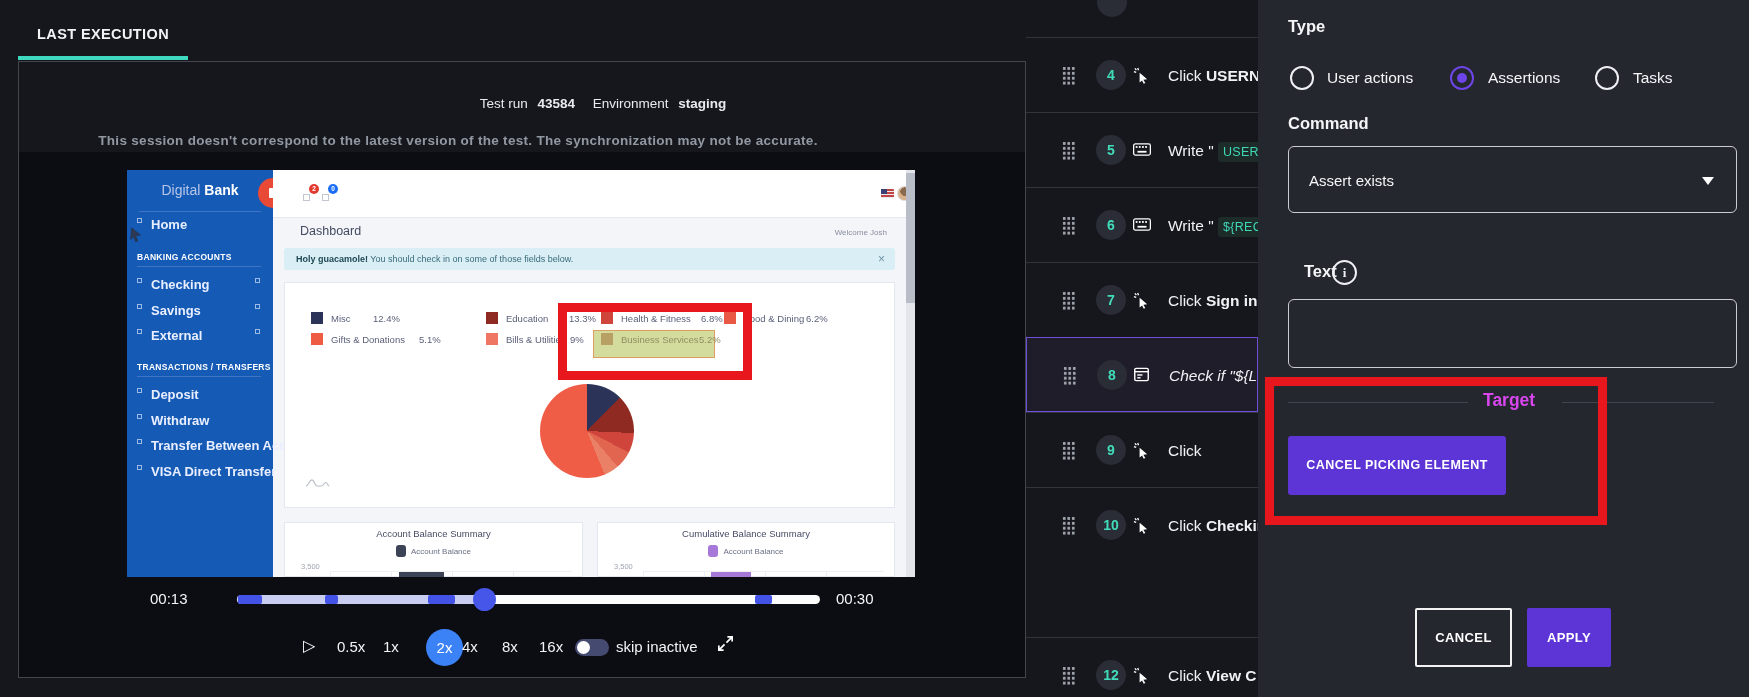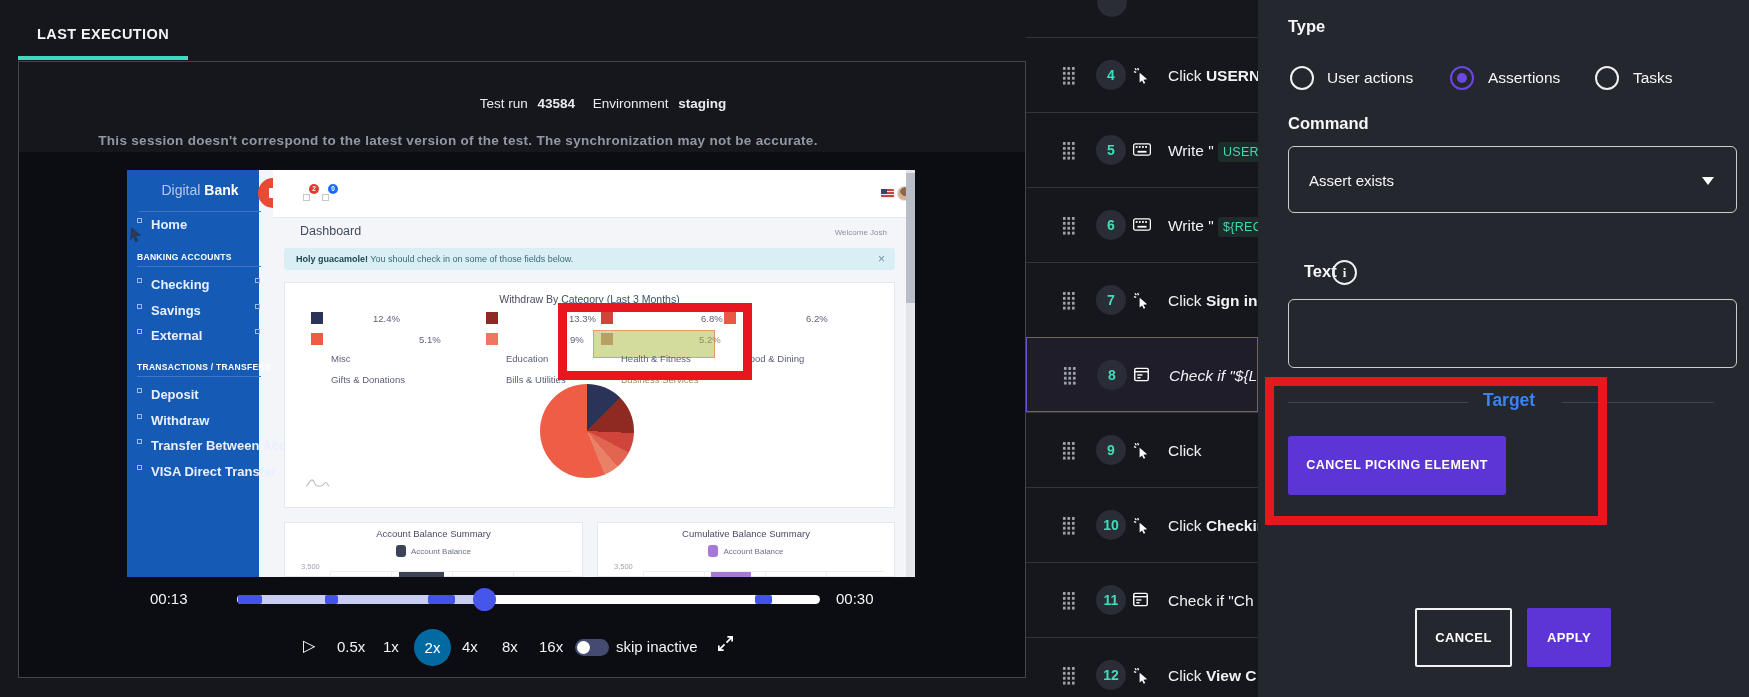--- a/index.html
+++ b/index.html
@@ -16,21 +16,21 @@
   .exec-panel { left:18px; top:61px; width:1008px; height:617px; border:1px solid #43464d; z-index:6; pointer-events:none; }
   .run-line { left:18px; top:96px; width:1184px; text-align:center; font-size:13.5px; color:#e9eaee; z-index:7; }
   .run-line b { margin:0 14px 0 6px; font-size:13.5px; }
   .warn-line { left:18px; top:133px; width:880px; text-align:center; font-size:13.5px; font-weight:600; letter-spacing:.3px; color:#9298a1; z-index:7; }
 
   
   .player { left:19px; top:152px; width:1006px; height:525px; background:#0b0d12; z-index:1; }
 
   .site { left:127px; top:170px; width:788px; height:407px; background:#f4f5f9; overflow:hidden; z-index:2; }
   .site-top { position:absolute; left:146px; top:0; right:0; height:48px; background:#fff; border-bottom:1px solid #e6e8f0; }
-  .sidebar { position:absolute; left:0; top:0; width:132px; height:407px; background:#155ab5; }
+  .sidebar { position:absolute; left:0; top:0; width:146px; height:407px; background:#155ab5; }
   .logo { position:absolute; left:0; top:12px; width:146px; text-align:center; font-size:14px; color:#b6c6e9; font-weight:300; }
   .logo b { color:#fff; font-weight:bold; }
   .sb-div { position:absolute; height:1px; background:#3f74c4; }
   .sb-item { position:absolute; left:24px; font-size:13px; font-weight:bold; color:#e9efff; white-space:nowrap; }
   .sb-sec  { position:absolute; left:10px; font-size:8.5px; font-weight:bold; color:#ffffff; letter-spacing:.3px; white-space:nowrap; }
   .sb-sq { position:absolute; left:10px; width:5px; height:5px; border:1px solid #9db9e8; }
   .sb-sqr { position:absolute; left:128px; width:5px; height:5px; border:1px solid #9db9e8; }
   .rec-btn { position:absolute; left:131px; top:8px; width:30px; height:30px; border-radius:50%; background:#e84a36; }
   .rec-btn::after { content:""; position:absolute; left:11px; top:10px; width:8px; height:10px; background:#fff; border-radius:1px; }
 
@@ -46,21 +46,21 @@
   .welcome { position:absolute; right:28px; top:58px; font-size:8px; color:#8a8fa0; }
 
   .alert { position:absolute; left:157px; top:78px; width:611px; height:22px; background:#d9eef5; border-radius:3px; font-size:9px; color:#3a6b7a; line-height:22px; padding-left:12px; }
   .alert b { color:#1f4853; }
   .alert .x { position:absolute; right:10px; top:0; color:#6f95a3; font-size:12px; cursor:default; }
 
   .chart-card { position:absolute; left:157px; top:112px; width:611px; height:226px; background:#fff; border:1px solid #e5e7f0; }
   .cc-title { position:absolute; left:0; top:10px; width:100%; text-align:center; font-size:10.5px; color:#474c66; }
   .lg { position:absolute; height:14px; font-size:9.5px; color:#5a5f78; white-space:nowrap; }
   .lg .sw { position:absolute; left:0; top:0; width:12px; height:12px; }
-  .lg .ll { position:absolute; left:20px; top:1px;margin-top:40px; }
+  .lg .ll { position:absolute; left:20px; top:1px; }
   .lg .lv { position:absolute; top:1px; }
   .lg.muted .ll { color:#8f8f63; }
   .lg.muted .lv { color:#8f8f63; }
   .hl-box { position:absolute; left:308px; top:47px; width:122px; height:28px; background:rgba(205,214,140,.85); border:1.5px solid #dd9f66; }
   .pie { position:absolute; left:255px; top:101px; width:94px; height:94px; border-radius:50%;
          background: conic-gradient(#2b3458 0 12.4%, #8f2a22 0 25.7%, #d0453b 0 32.5%, #e2654f 0 38.7%, #ea8066 0 43.9%, #ef5d47 0); }
   .amlogo { position:absolute; left:20px; top:194px; }
 
   .sum-card { position:absolute; top:352px; width:299px; height:55px; background:#fff; border:1px solid #e5e7f0; }
   .sc-title { position:absolute; left:0; top:5px; width:100%; text-align:center; font-size:9.5px; color:#474c66; }
@@ -75,21 +75,21 @@
   .vscroll .thumb { position:absolute; left:0; top:3px; width:9px; height:130px; background:#b9bdc8; }
   .pick-cursor { position:absolute; left:1px; top:56px; }
 
   
   .t-label { font-size:15px; color:#f4f5f7; z-index:3; }
   .track { left:237px; top:595px; width:583px; height:9px; border-radius:5px; background:#fdfdfd; z-index:3; }
   .track .played { position:absolute; left:0; top:0; width:247px; height:9px; border-radius:5px 0 0 5px; background:#c9cdf2; }
   .seg { position:absolute; top:0; height:9px; background:#4353e8; border-radius:2px; }
   .scrubber { left:473px; top:588px; width:23px; height:23px; border-radius:50%; background:#4556e8; z-index:4; }
   .spd { font-size:15px; color:#f2f3f5; z-index:3; top:638px; }
-  .spd-active-bg { left:414px; top:629px; width:37px; height:37px; border-radius:50%; background:#0369a1; z-index:3; }
+  .spd-active-bg { left:426px; top:629px; width:37px; height:37px; border-radius:50%; background:#3b82f6; z-index:3; }
   .spd-active-bg span { position:absolute; width:100%; text-align:center; line-height:37px; font-size:15px; color:#fff; }
   .toggle { left:575px; top:639px; width:34px; height:17px; border-radius:9px; background:#454b70; z-index:3; }
   .toggle .knob { position:absolute; left:2px; top:2px; width:13px; height:13px; border-radius:50%; background:#fff; }
   .play-icon { left:303px; top:636px; font-size:16px; color:#fff; z-index:3; }
   .expand { left:716px; top:634px; z-index:3; }
 
   
   .steps-col { left:1026px; top:0; width:232px; height:697px; z-index:10; overflow:hidden; }
   .step { position:absolute; left:0; width:232px; height:75px; border-top:1px solid #31343c; }
   .step.selected { border:1.5px solid #6f4fd8; background:#201d2b; }
@@ -109,21 +109,21 @@
   .insp-label { position:absolute; font-size:16.5px; font-weight:bold; color:#f4f5f7; }
   .radio { position:absolute; width:24px; height:24px; border:2.5px solid #eff0f3; border-radius:50%; }
   .radio.sel { border-color:#6d45e8; }
   .radio.sel::after { content:""; position:absolute; left:4.5px; top:4.5px; width:10px; height:10px; border-radius:50%; background:#6d45e8; }
   .radio-label { position:absolute; font-size:15.5px; color:#f4f5f7; }
   .field { position:absolute; left:30px; width:449px; border:1px solid #caccd1; border-radius:6px; background:transparent; }
   .select-text { position:absolute; left:20px; top:0; height:67px; line-height:67px; font-size:15px; color:#f4f5f7; }
   .caret { position:absolute; right:22px; top:30px; width:0; height:0; border-left:6px solid transparent; border-right:6px solid transparent; border-top:8px solid #fff; }
   .info-icon { position:absolute; left:74px; top:260px; width:25px; height:25px; border:2px solid #eff0f3; border-radius:50%; font-size:13px; text-align:center; line-height:22px; font-weight:bold; color:#eff0f3; font-family:"Liberation Serif", serif; }
   .tg-line { position:absolute; top:402px; height:1px; background:#42454d; }
-  .tg-text { position:absolute; left:225px; top:390px; font-size:17.5px; font-weight:bold; color:#3b82f6; }
+  .tg-text { position:absolute; left:225px; top:390px; font-size:17.5px; font-weight:bold; color:#d946ef; }
   .btn { position:absolute; text-align:center; font-weight:bold; color:#fff; cursor:default; }
   .btn-pick { left:30px; top:436px; width:218px; height:59px; background:#5d35d6; border-radius:3px; font-size:12.5px; letter-spacing:.5px; line-height:59px; }
   .btn-cancel { left:157px; top:608px; width:97px; height:59px; border:2px solid #f2f2f2; border-radius:2px; font-size:13px; line-height:55px; letter-spacing:.4px; }
   .btn-apply { left:269px; top:608px; width:84px; height:59px; background:#5d35d6; border-radius:2px; font-size:13px; line-height:59px; letter-spacing:.4px; }
 
   
   .anno { position:absolute; border:9px solid #e8161d; z-index:60; pointer-events:none; }
   .anno1 { left:558px; top:303px; width:194px; height:77px; }
   .anno2 { left:1265px; top:377px; width:342px; height:148px; }
 </style>
@@ -201,21 +201,20 @@
 
     <div class="dash-title">Dashboard</div>
     <div class="welcome">Welcome Josh</div>
 
     <div class="alert">
       <b>Holy guacamole!</b><span> You should check in on some of those fields below.</span>
       <span class="x">×</span>
     </div>
 
     <div class="chart-card">
-      <div class="cc-title">Withdraw By Category (Last 3 Months)</div>
 
       <div class="hl-box"></div>
 
       <div class="lg" style="left:26px;top:29px;">
         <span class="sw" style="background: rgb(43, 52, 88);"></span>
         <span class="ll">Misc</span>
         <span class="lv" style="left:62px;">12.4%</span>
       </div>
       <div class="lg" style="left:201px;top:29px;">
         <span class="sw" style="background: rgb(143, 42, 34);"></span>
@@ -404,31 +403,20 @@
             <path d="M7 6 L15 13 L11 13.6 L13 17 L11.4 17.8 L9.6 14.2 L7 16.5 Z" fill="#fff"></path>
             <g stroke="#fff" stroke-width="1.4">
               <line x1="5" y1="1" x2="5.8" y2="3.4"></line>
               <line x1="1" y1="5" x2="3.4" y2="5.8"></line>
               <line x1="2" y1="1.5" x2="3.6" y2="3.2"></line>
             </g>
           </svg></span>
       <span class="stext"><span>Click </span><b>Checking</b></span>
     </div>
 
-    <div class="step" style="top:562px;">
-      <span class="grip"></span>
-      <span class="snum">11</span>
-      <span class="sicon"><svg viewBox="0 0 16 16" width="15" height="15">
-            <rect x="0.8" y="1.5" width="14.4" height="13" rx="1.5" fill="none" stroke="#fff" stroke-width="1.5"></rect>
-            <line x1="0.8" y1="5" x2="15.2" y2="5" stroke="#fff" stroke-width="1.5"></line>
-            <line x1="3.5" y1="8.5" x2="9" y2="8.5" stroke="#fff" stroke-width="1.5"></line>
-            <line x1="3.5" y1="11.5" x2="7" y2="11.5" stroke="#fff" stroke-width="1.5"></line>
-          </svg></span>
-      <span class="stext"><span>Check if "Ch</span></span>
-    </div>
 
     <div class="step" style="top:637px;">
       <span class="grip"></span>
       <span class="snum">12</span>
       <span class="sicon"><svg viewBox="0 0 18 18" width="17" height="17">
             <path d="M7 6 L15 13 L11 13.6 L13 17 L11.4 17.8 L9.6 14.2 L7 16.5 Z" fill="#fff"></path>
             <g stroke="#fff" stroke-width="1.4">
               <line x1="5" y1="1" x2="5.8" y2="3.4"></line>
               <line x1="1" y1="5" x2="3.4" y2="5.8"></line>
               <line x1="2" y1="1.5" x2="3.6" y2="3.2"></line>

